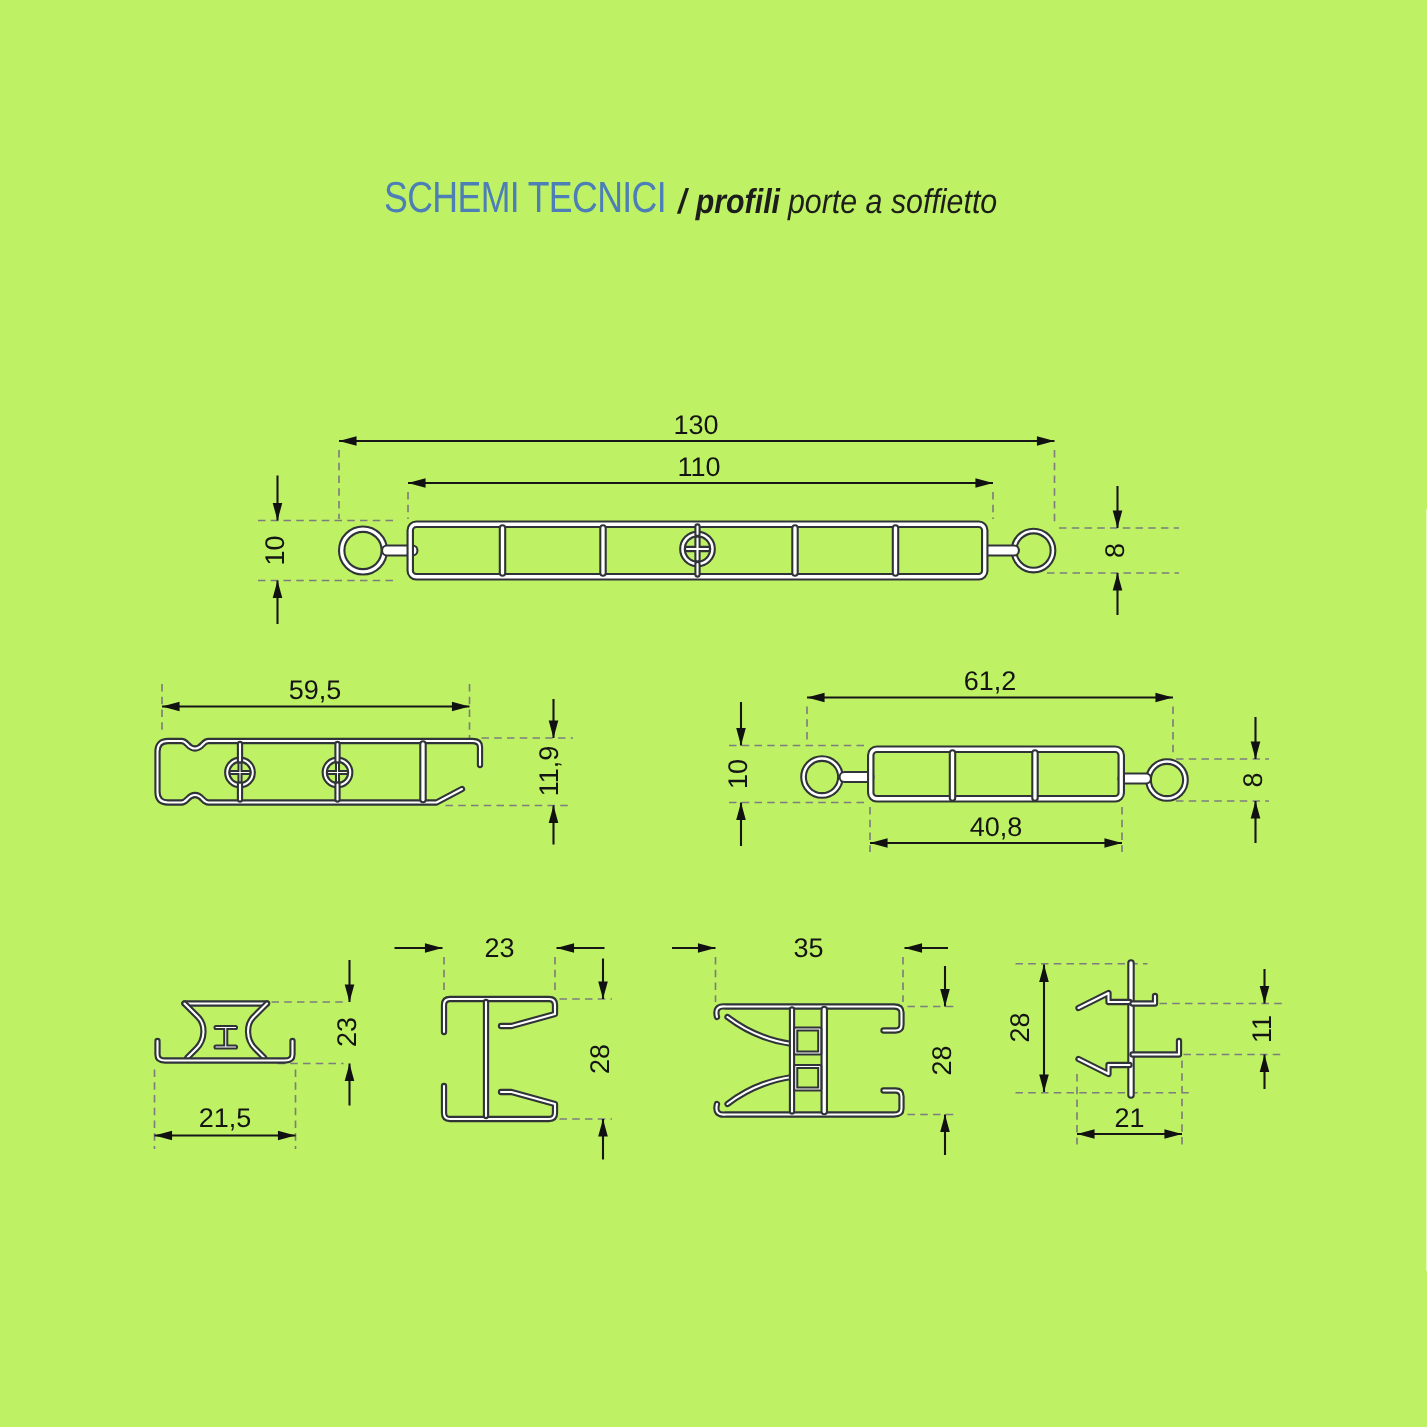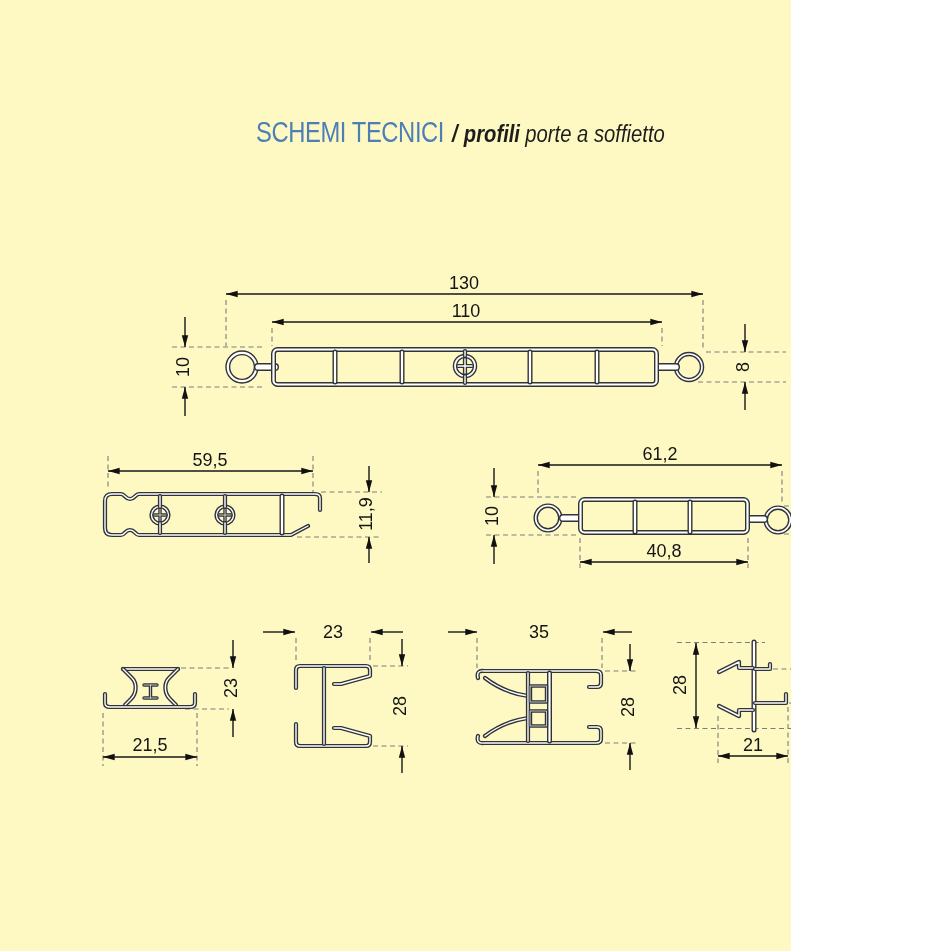--- a/index.html
+++ b/index.html
@@ -1,16 +1,16 @@
 <!DOCTYPE html>
 <html><head>
 <meta charset="utf-8">
 <style>
   html,body{margin:0;padding:0;background:#fff;}
-  .stage{position:relative;width:791px;height:951px;background:#fef9c3;overflow:hidden;
+  .stage{position:relative;width:951px;height:951px;background:#bef264;overflow:hidden;
          font-family:"Liberation Sans",sans-serif;text-align:center;}
   
   .t-main{position:absolute;left:256px;top:116px;font-size:29px;font-weight:400;
           color:#4d7fb6;letter-spacing:-0.5px;display:inline-block;
           transform:scaleX(0.82);transform-origin:left top;white-space:nowrap;}
   .t-wrap{position:absolute;left:452px;top:121px;font-size:23px;font-style:italic;
           color:#1d1d1b;display:inline-block;transform:scaleX(0.88);
           transform-origin:left top;white-space:nowrap;}
   .t-sep{font-weight:700;margin-right:7px;}
   .t-em{font-weight:700;margin-right:6px;}

